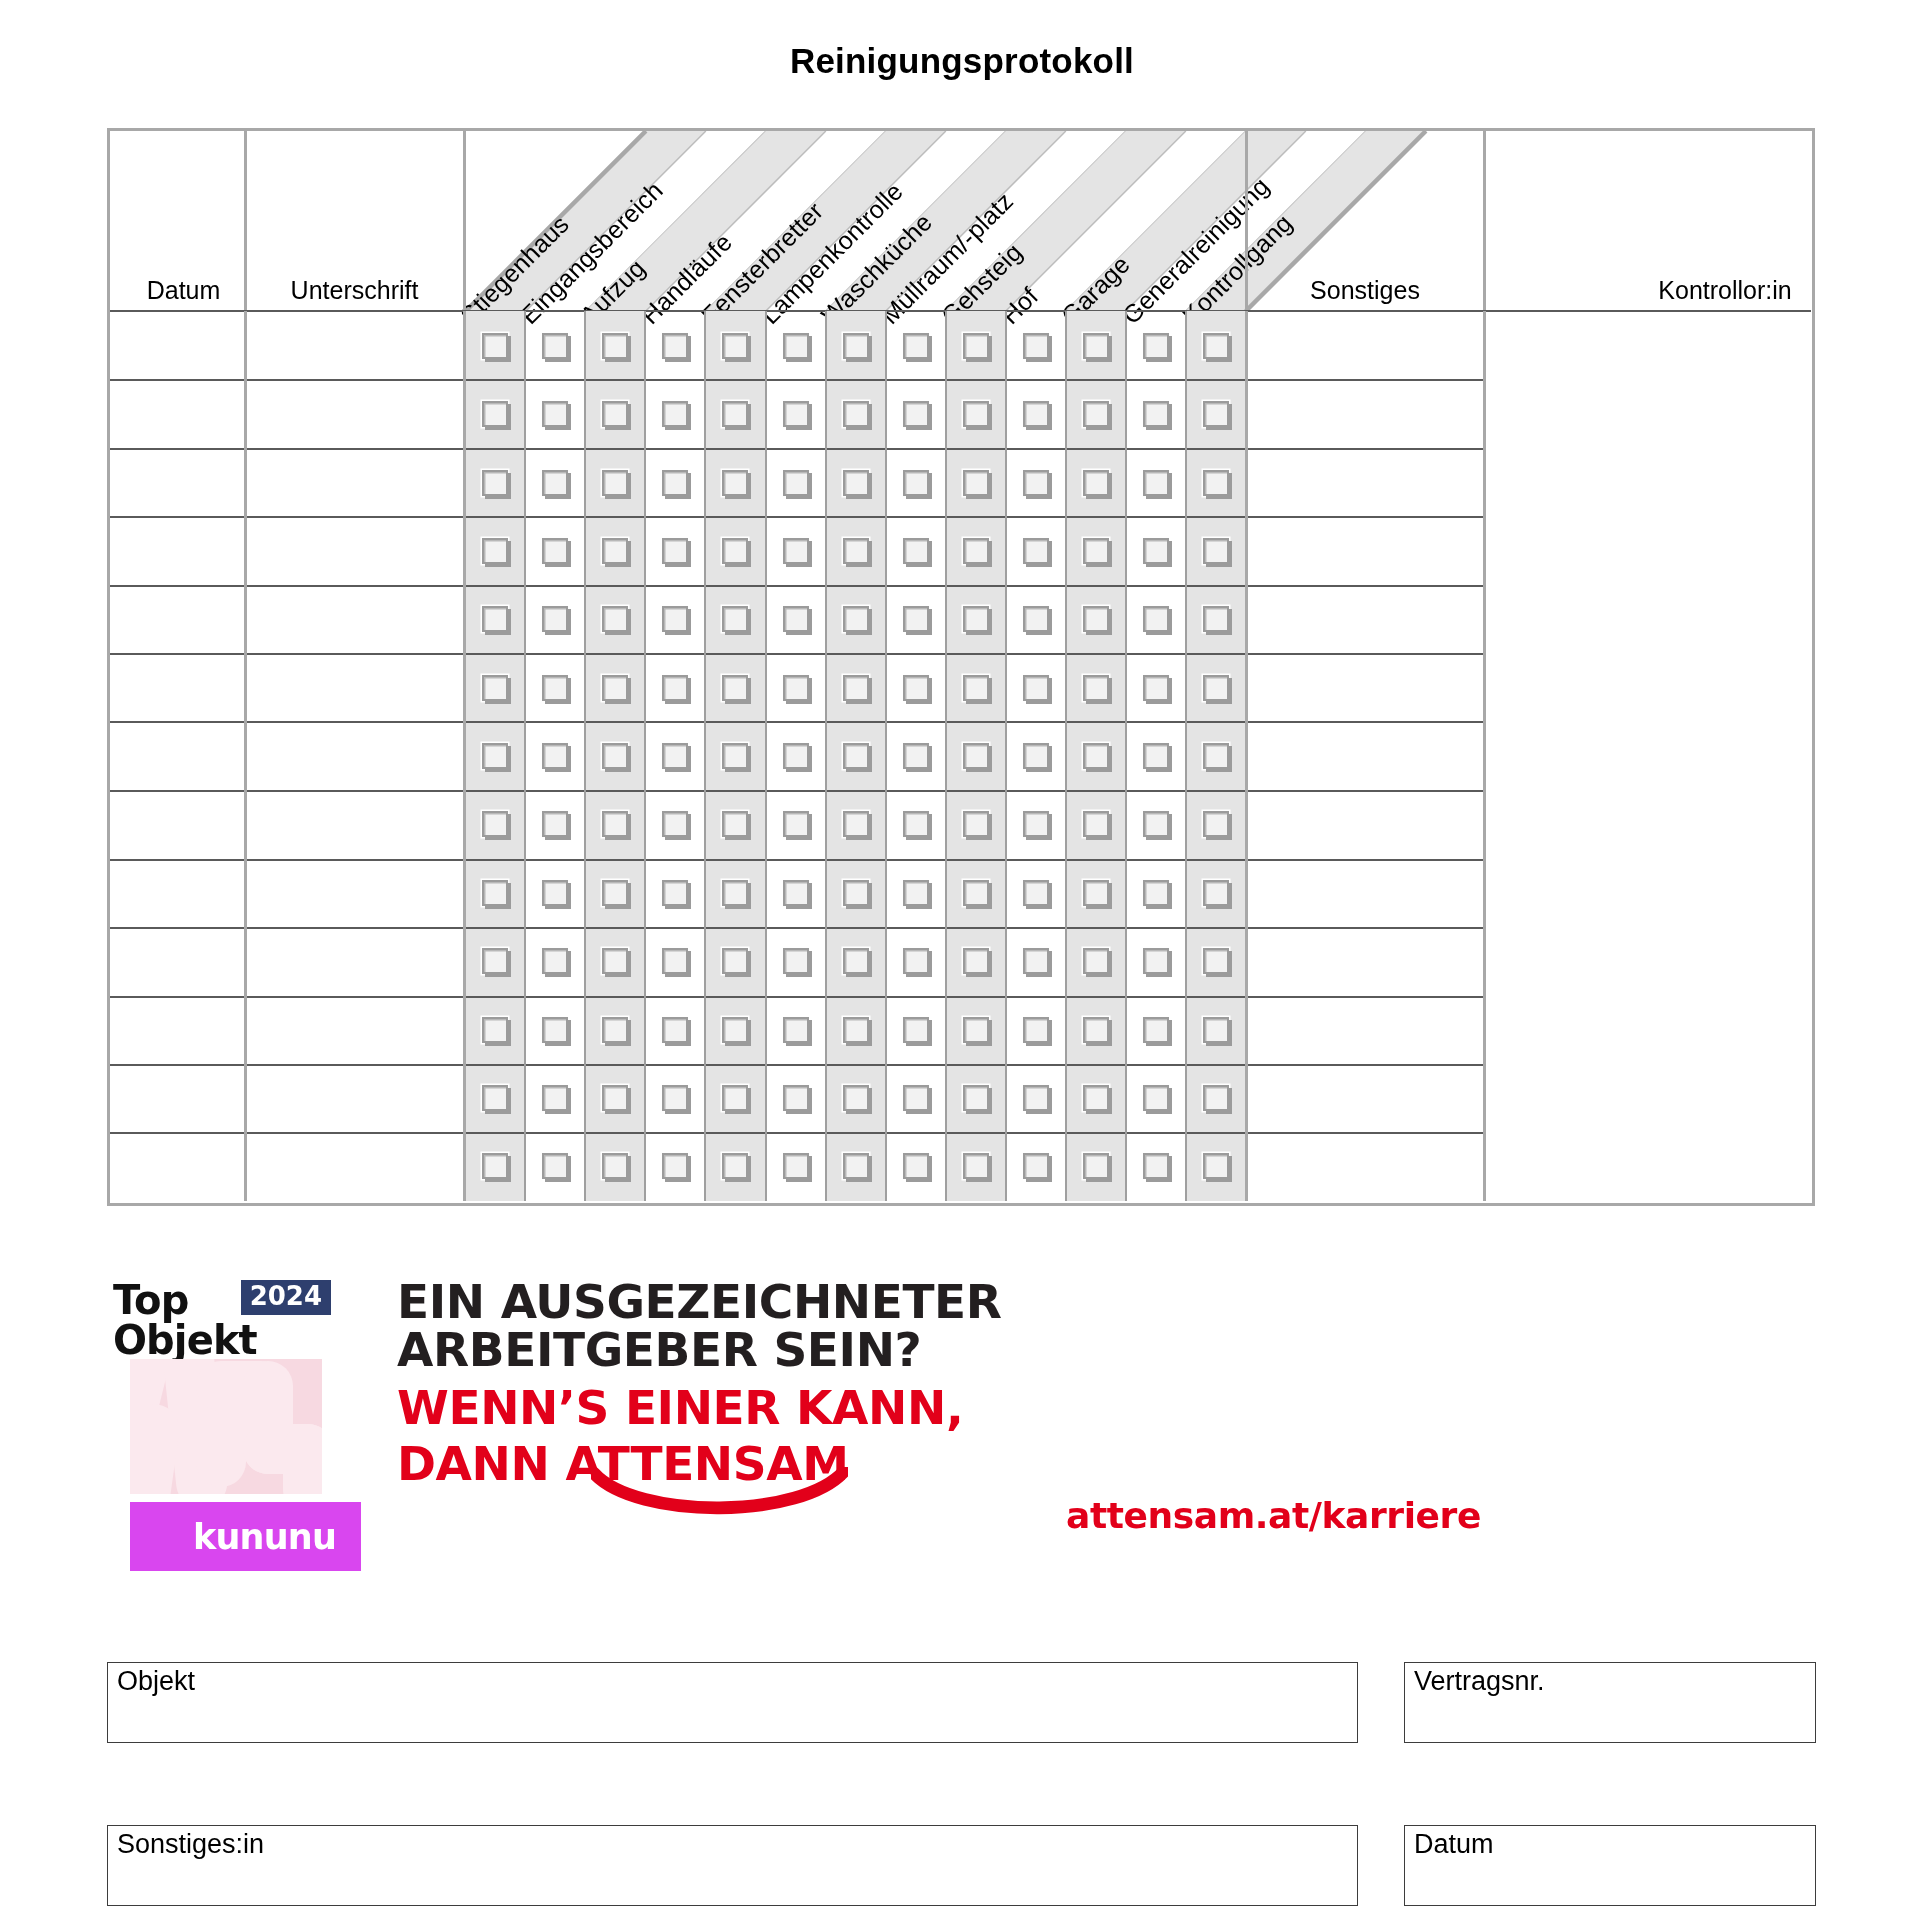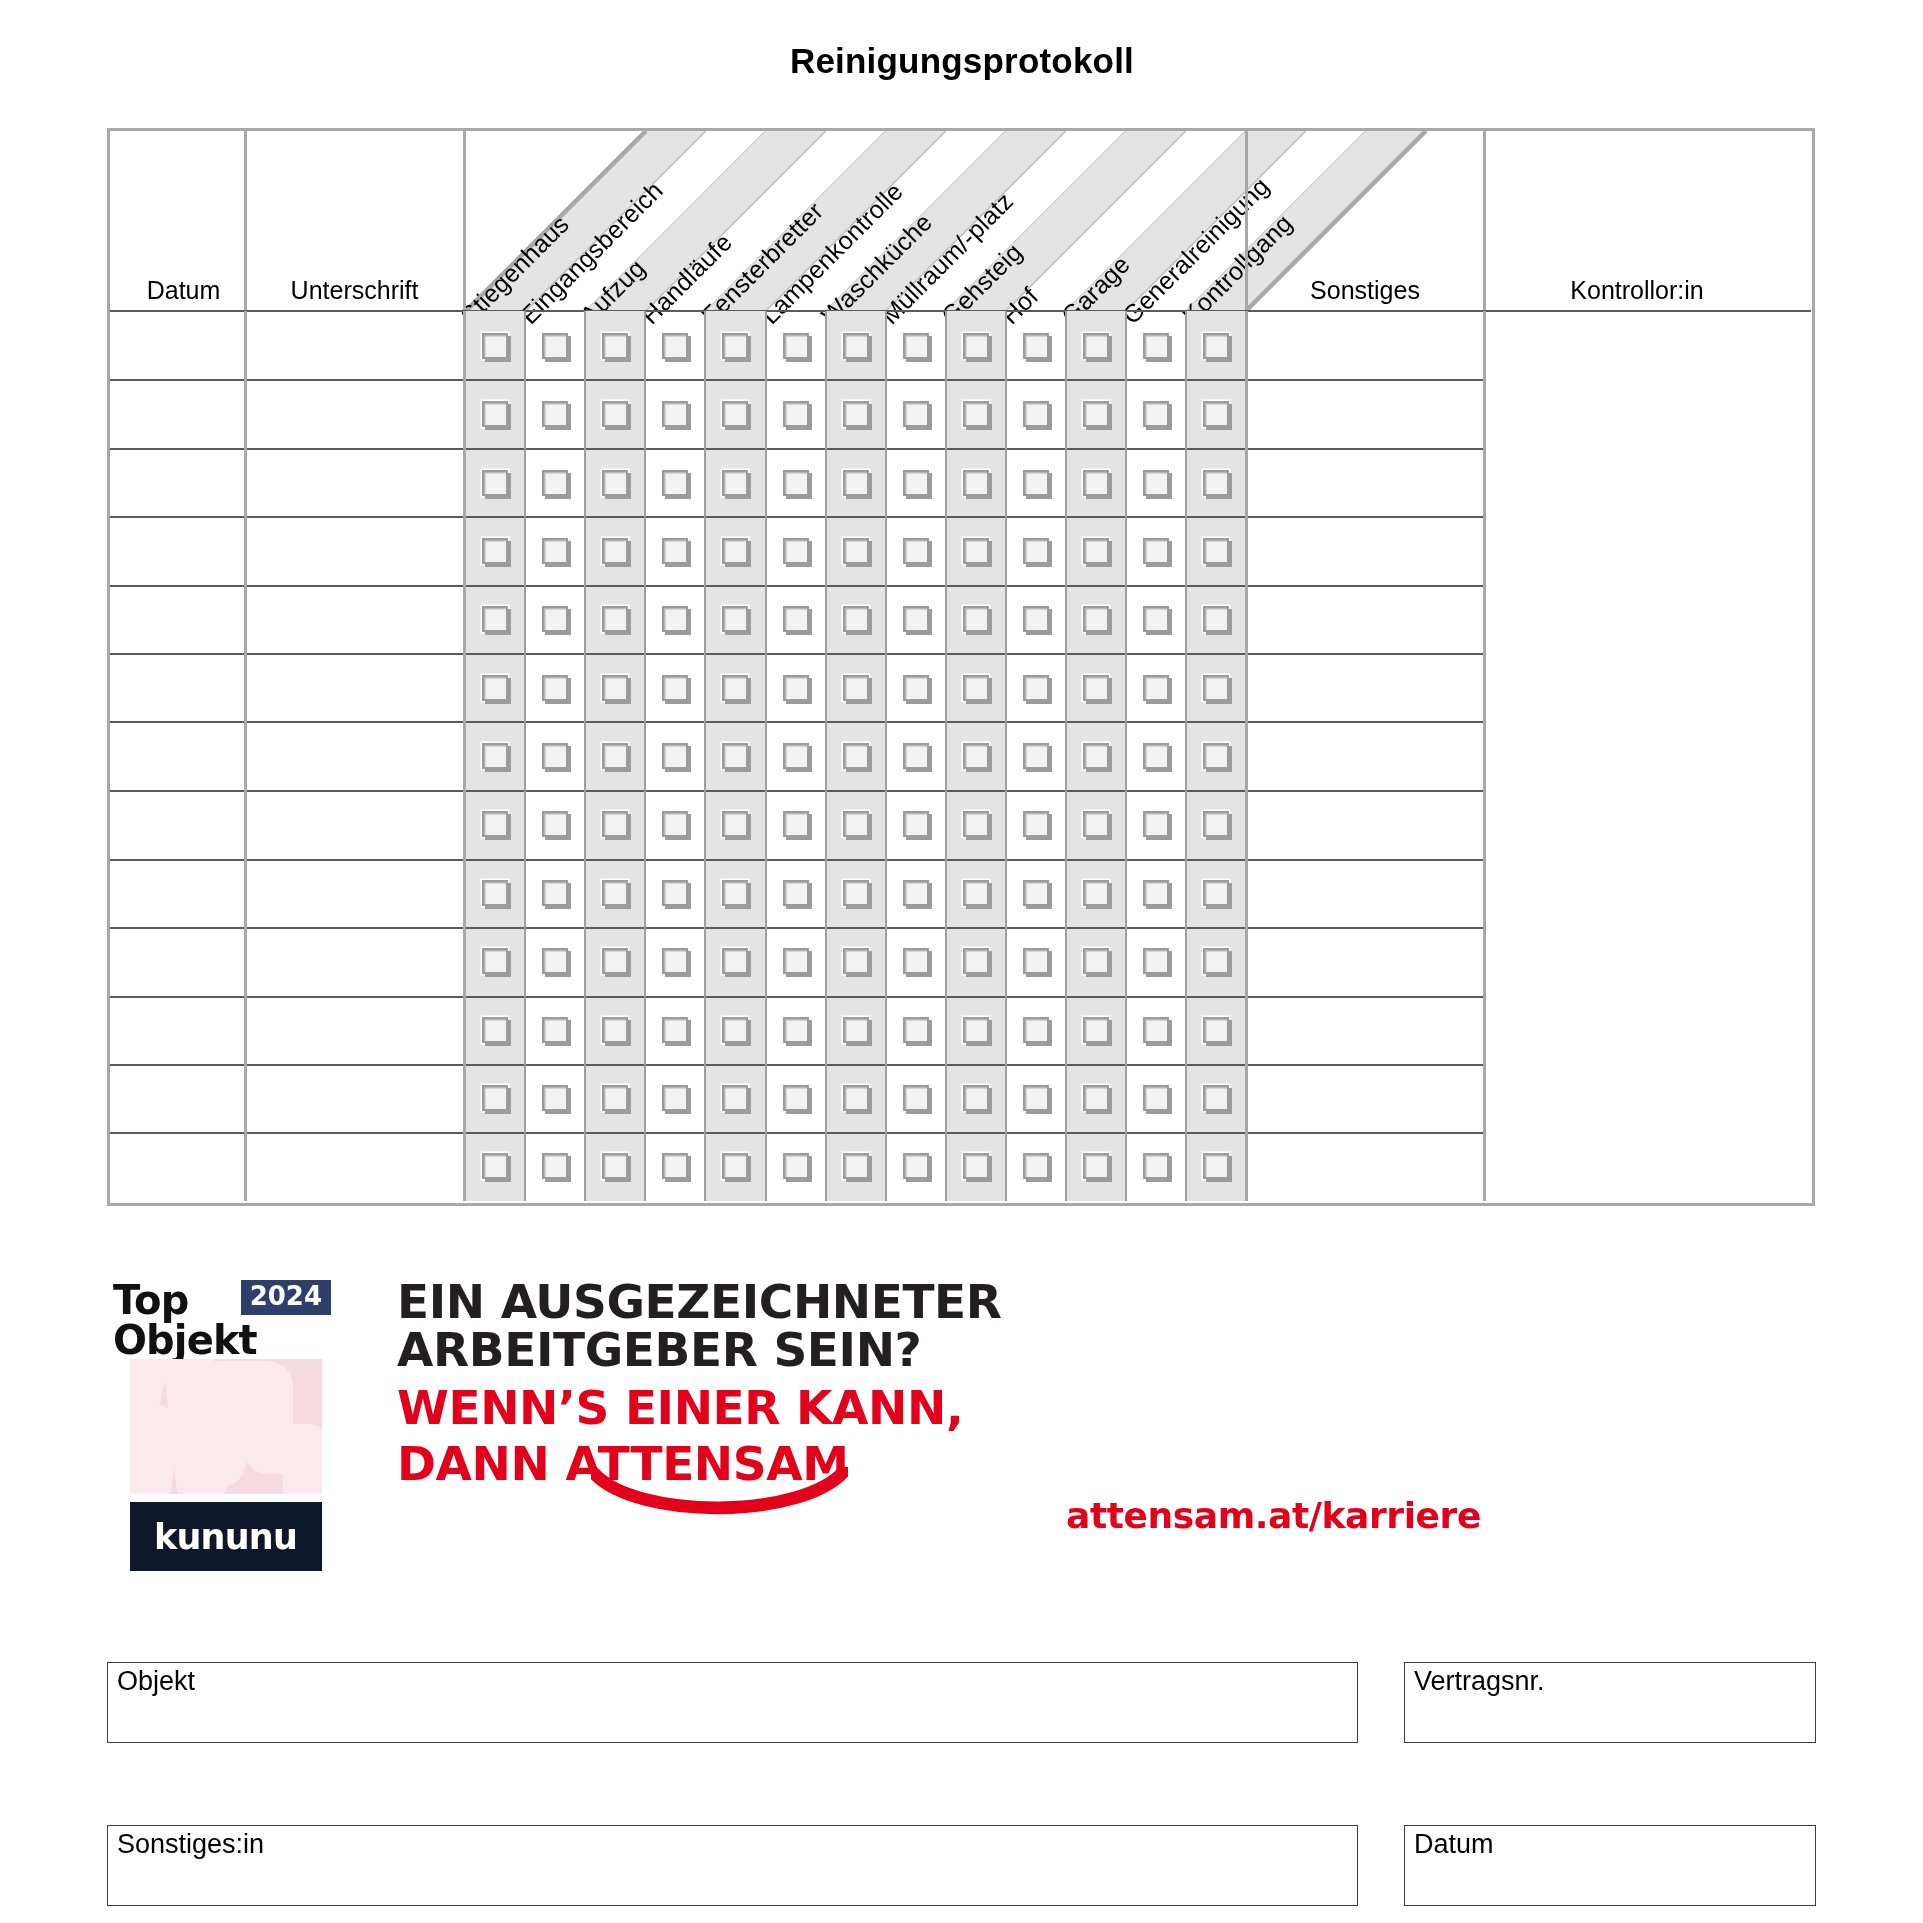--- a/index.html
+++ b/index.html
@@ -180,29 +180,30 @@
     position: absolute;
     background: #fbe9ee;
     border-radius: 45px;
   }
   .ku-strip {
     position: absolute;
     left: 16.5px;
     top: 224px;
     width: 192px;
     height: 69px;
-    background: #0f172a;
+    background: #d946ef;
     color: #ffffff;
     display: flex;
     align-items: center;
     justify-content: center;
     font-size: 35px;
     font-weight: bold;
     letter-spacing: -0.8px;
     font-family: "DejaVu Sans", sans-serif;
+    padding-left: 39px;
   }
 
   
   #ad-headline {
     position: absolute;
     left: 397px;
     top: 1278px;
     width: 797px;
   }
   .ad-l1, .ad-l2 {
@@ -302,21 +303,21 @@
       <div class="diag-label" style="left: 726px; top: 170px;">Waschküche</div>
       <div class="diag-label" style="left: 786px; top: 170px;">Müllraum/-platz</div>
       <div class="diag-label" style="left: 846px; top: 170px;">Gehsteig</div>
       <div class="diag-label" style="left: 906px; top: 170px;">Hof</div>
       <div class="diag-label" style="left: 966px; top: 170px;">Garage</div>
       <div class="diag-label" style="left: 1027px; top: 170px;">Generalreinigung</div>
       <div class="diag-label" style="left: 1087px; top: 170px;">Kontrollgang</div>
       <div class="hdr-label" style="left: 6px; width: 135px;">Datum</div>
       <div class="hdr-label" style="left: 135px; width: 219px;">Unterschrift</div>
       <div class="hdr-label" style="left: 1136px; width: 238px;">Sonstiges</div>
-      <div class="hdr-label" style="left: 1364px; width: 326px; margin-top: 25px;">Kontrollor:in</div>
+      <div class="hdr-label" style="left: 1452px; width: 326px; margin-top: 25px;">Kontrollor:in</div>
       <div class="vline" style="left: 134px; width: 3px; height: 180px;"></div>
       <div class="vline" style="left: 353px; width: 3px; height: 180px;"></div>
       <div class="vline" style="left: 1135px; width: 3px; height: 180px;"></div>
       <div class="vline" style="left: 1373px; width: 3px; height: 180px;"></div>
       <div class="rowline" style="left: 0px; top: 179px; width: 1701px; background: rgb(90, 90, 90);"></div>
     </div>
   <div class="tbody" id="tbody">
       <div class="colshade" style="left: 355px; width: 60px; height: 890px; background: rgb(228, 228, 228);"></div>
       <div class="colshade" style="left: 475px; width: 60px; height: 890px; background: rgb(228, 228, 228);"></div>
       <div class="colshade" style="left: 595px; width: 60px; height: 890px; background: rgb(228, 228, 228);"></div>

